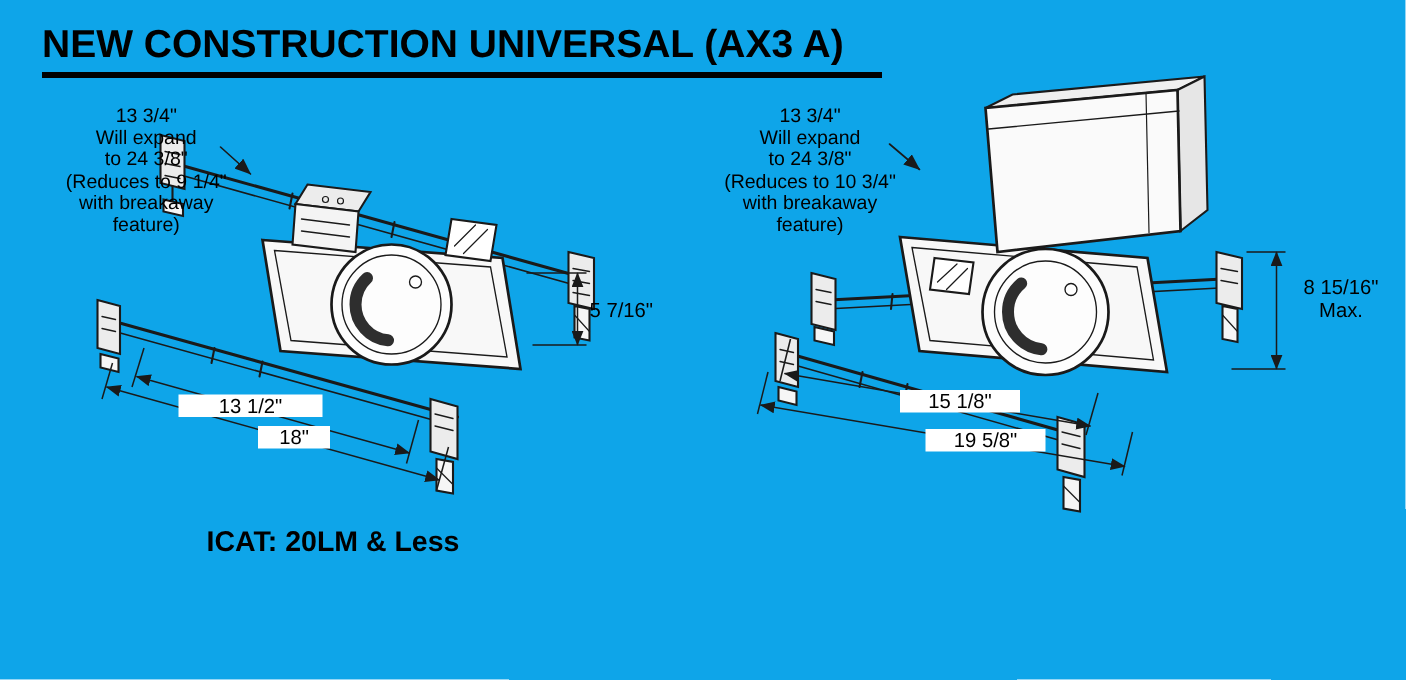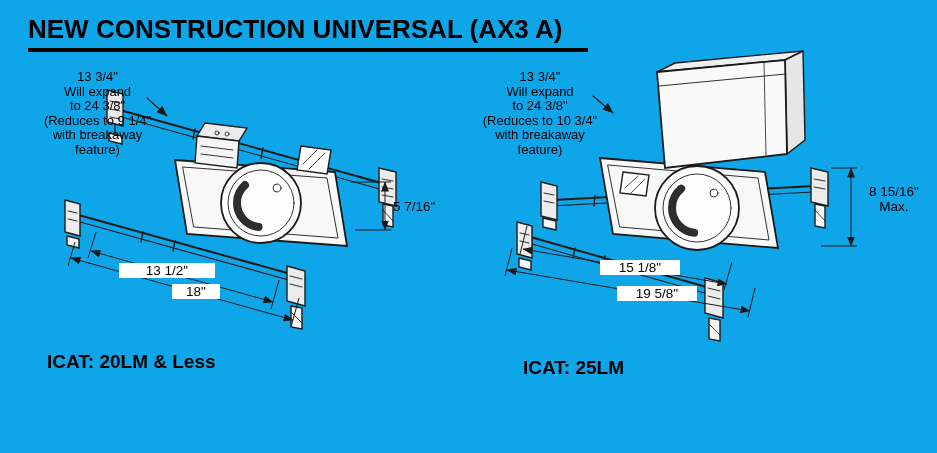--- a/index.html
+++ b/index.html
@@ -9,21 +9,21 @@
   .title { position:absolute; left:28px; top:14px; font-size:26px; font-weight:bold; white-space:nowrap; color:#000; }
   .title-rule { position:absolute; left:28px; top:48px; width:560px; height:4px; background:#000; }
   .figure { position:absolute; }
   .figure.left { left:25px; top:60px; width:440px; height:370px; }
   .figure.right { left:465px; top:50px; width:470px; height:380px; }
   .drawing { position:absolute; left:0; top:0; }
   .note { position:absolute; text-align:center; font-size:13px; line-height:14.5px; color:#000; }
   .dimlabel { position:absolute; font-size:13.5px; line-height:15px; color:#000; white-space:nowrap; }
   .dimlabel.mask { background:#fff; text-align:center; padding:0 2px; }
   .dimlabel.stack { text-align:center; }
-  .caption { position:absolute; font-size:19px; font-weight:bold; line-height:23px; color:#000; }
+  .caption { position:absolute; text-align:center; font-size:19px; font-weight:bold; line-height:23px; color:#000; }
 </style>
 </head>
 <body>
 
 <div class="canvas">
 
   <div class="title">NEW CONSTRUCTION UNIVERSAL (AX3 A)</div>
   <div class="title-rule"></div>
 
   <div class="figure left">
@@ -254,18 +254,15 @@
       <div>feature)</div>
     </div>
 
     <div class="dimlabel stack" style="left:394px;top:134px;width:70px">
       <div>8 15/16"</div>
       <div>Max.</div>
     </div>
     <div class="dimlabel mask" style="left:135px;top:210px;width:80px">15 1/8"</div>
     <div class="dimlabel mask" style="left:152px;top:236px;width:80px">19 5/8"</div>
 
-    <div class="caption" style="left:58px;top:306px;width:350px">
-      <div>ICAT: 25LM</div>
-    </div>
   </div>
 
 </div>
 
 </body></html>

